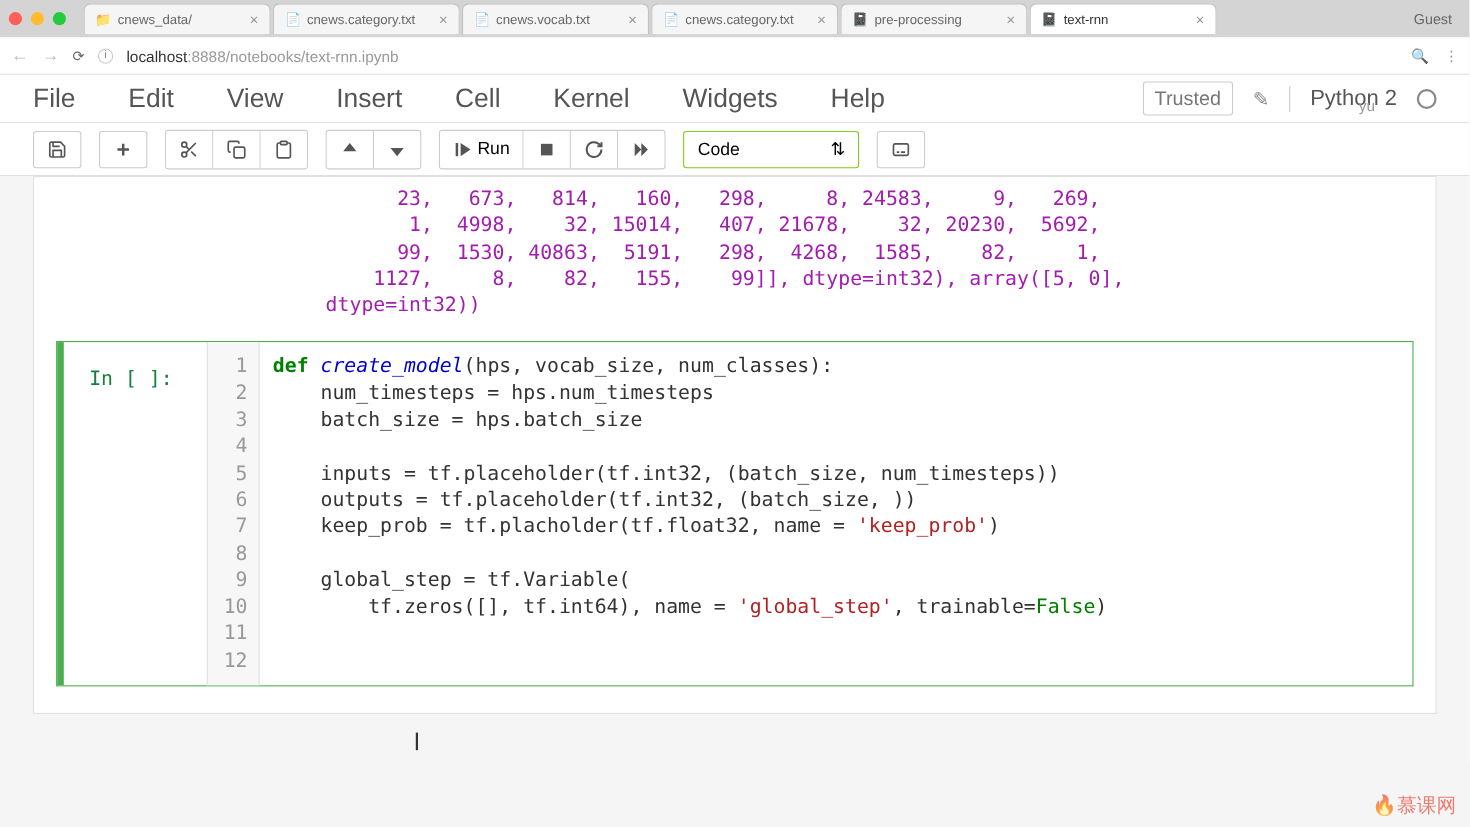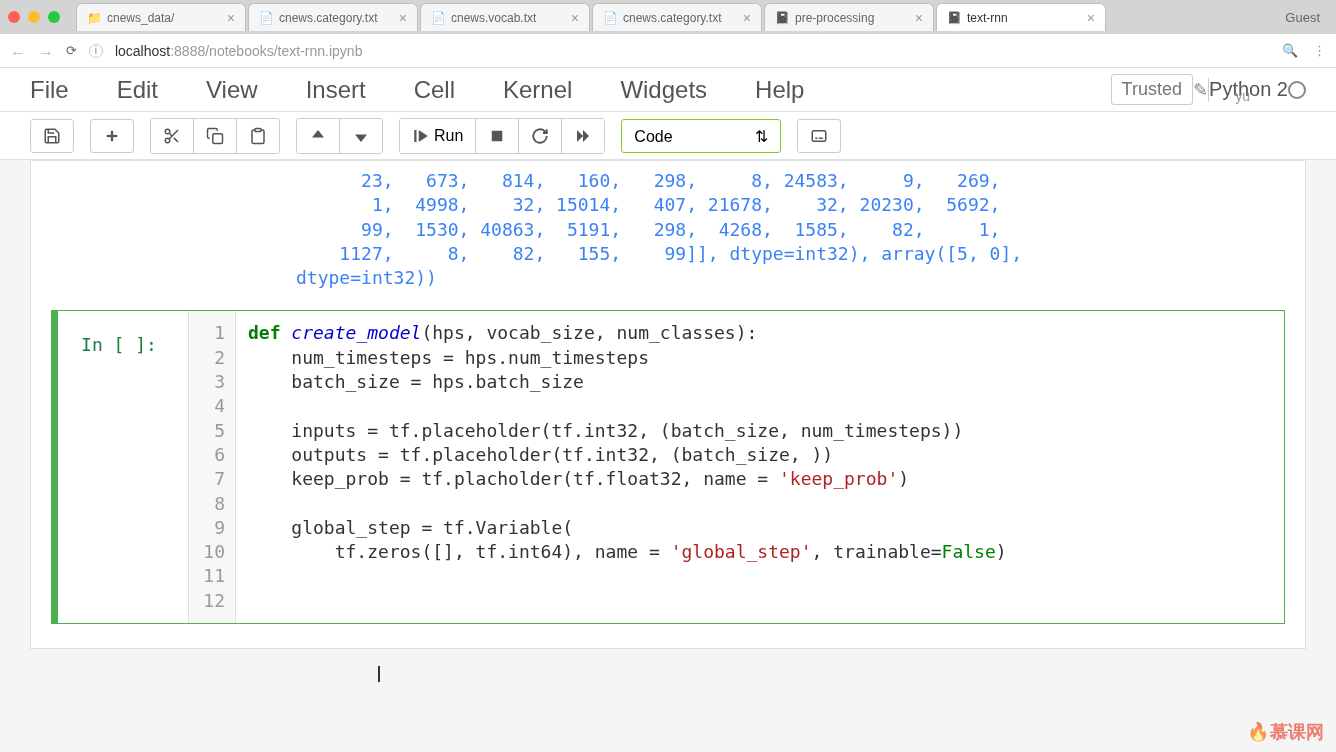--- a/index.html
+++ b/index.html
@@ -24,54 +24,54 @@
 .addr-bar .reload { color: #666; }
 .addr-bar .info-icon { color: #888; border: 1px solid #ccc; border-radius: 50%; width: 14px; height: 14px; display: flex; align-items: center; justify-content: center; font-size: 10px; }
 .url { flex: 1; color: #555; font-size: 14px; }
 .url .host { color: #333; }
 .url .path { color: #999; }
 .addr-right { display: flex; gap: 14px; color: #888; align-items: center; }
 
 
 .jupyter-menu { height: 44px; background: #fff; display: flex; align-items: center; padding: 0 30px; border-bottom: 1px solid #e0e0e0; }
 .jupyter-menu .item { font-size: 24px; color: #555; margin-right: 48px; }
-.jupyter-menu .right { margin-left: auto; display: flex; align-items: center; gap: 0; }
+.jupyter-menu .right { margin-left: auto; display: flex; align-items: center; gap: 18px; }
 .trusted { border: 1px solid #ccc; padding: 4px 10px; border-radius: 3px; color: #777; font-size: 18px; }
 .edit-icon { color: #888; font-size: 18px; }
 .divider { width: 1px; height: 24px; background: #ccc; }
 .kernel-label { font-size: 20px; color: #555; }
 .kernel-circle { width: 18px; height: 18px; border: 2px solid #888; border-radius: 50%; }
 
 
 .toolbar { height: 48px; background: #fff; border-bottom: 1px solid #e0e0e0; display: flex; align-items: center; padding: 0 30px; gap: 16px; }
 .btn-group { display: flex; border: 1px solid #ccc; border-radius: 3px; overflow: hidden; }
 .btn-group .tbtn { padding: 6px 12px; border-right: 1px solid #ccc; display: flex; align-items: center; justify-content: center; background: #fff; height: 34px; min-width: 40px; }
 .btn-group .tbtn:last-child { border-right: none; }
 .tbtn.single { border: 1px solid #ccc; border-radius: 3px; padding: 6px 12px; display: flex; align-items: center; background: #fff; height: 34px; min-width: 40px; justify-content: center; }
 .tbtn .label { margin-left: 4px; font-size: 16px; }
 .celltype { border: 1px solid #84cc16; border-radius: 3px; padding: 6px 12px; min-width: 160px; display: flex; align-items: flex-end; height: 34px; font-size: 16px; justify-content: space-between; }
 .tbtn svg, .toolbar svg { width: 18px; height: 18px; }
 
 
 .notebook-container { background: #fff; margin: 0 30px; border: 1px solid #e0e0e0; padding: 8px 0 24px 0; }
-.output-cell { font-family: Menlo, Monaco, monospace; font-size: 18px; color: #3b82f6; white-space: pre; padding: 0 40px 0 200px; line-height: 1.35; }
+.output-cell { font-family: Menlo, Monaco, monospace; font-size: 18px; color: #a21caf; white-space: pre; padding: 0 40px 0 200px; line-height: 1.35; }
 
 .code-cell { margin: 20px 20px 0 20px; border: 1px solid #4caf50; display: flex; background: #fff; }
 .code-cell .editbar { width: 6px; background: #4caf50; }
 .prompt { width: 130px; text-align: center; padding: 23px 8px 0 0; font-family: Menlo, monospace; color: #15803d; font-size: 18px; }
 .gutter { background: #f7f7f7; border-right: 1px solid #e0e0e0; border-left: 1px solid #e0e0e0; padding: 10px 10px 10px 0; text-align: right; font-family: Menlo, monospace; color: #999; font-size: 18px; min-width: 48px; line-height: 1.35; }
 .code-area { flex: 1; padding: 10px 12px; font-family: Menlo, Monaco, monospace; font-size: 18px; line-height: 1.35; white-space: pre; color: #333; }
 .kw { color: #008000; font-weight: bold; }
 .fn { color: #0000cc; font-style: italic; }
 .str { color: #b22222; }
 .bool { color: #008000; }
 
 .cursor-mark { position: absolute; left: 378px; top: 666px; width: 2px; height: 16px; background: #333; }
 
-.watermark { position: fixed; right: 12px; bottom: 8px; font-size: 18px; color: #e74c3c; font-weight: bold; opacity: 0.7; }
+.watermark { position: fixed; right: 12px; bottom: 8px; font-size: 18px; color: #e74c3c; font-weight: normal; opacity: 0.7; }
 .watermark .flame { color: #e74c3c; }
 .watermark-yu { position: fixed; right: 86px; top: 88px; font-size: 14px; color: #999; }
 </style>
 </head>
 <body>
 
 <div class="tab-bar">
   <div class="traffic-lights">
     <div class="tl red"></div>
     <div class="tl yellow"></div>

